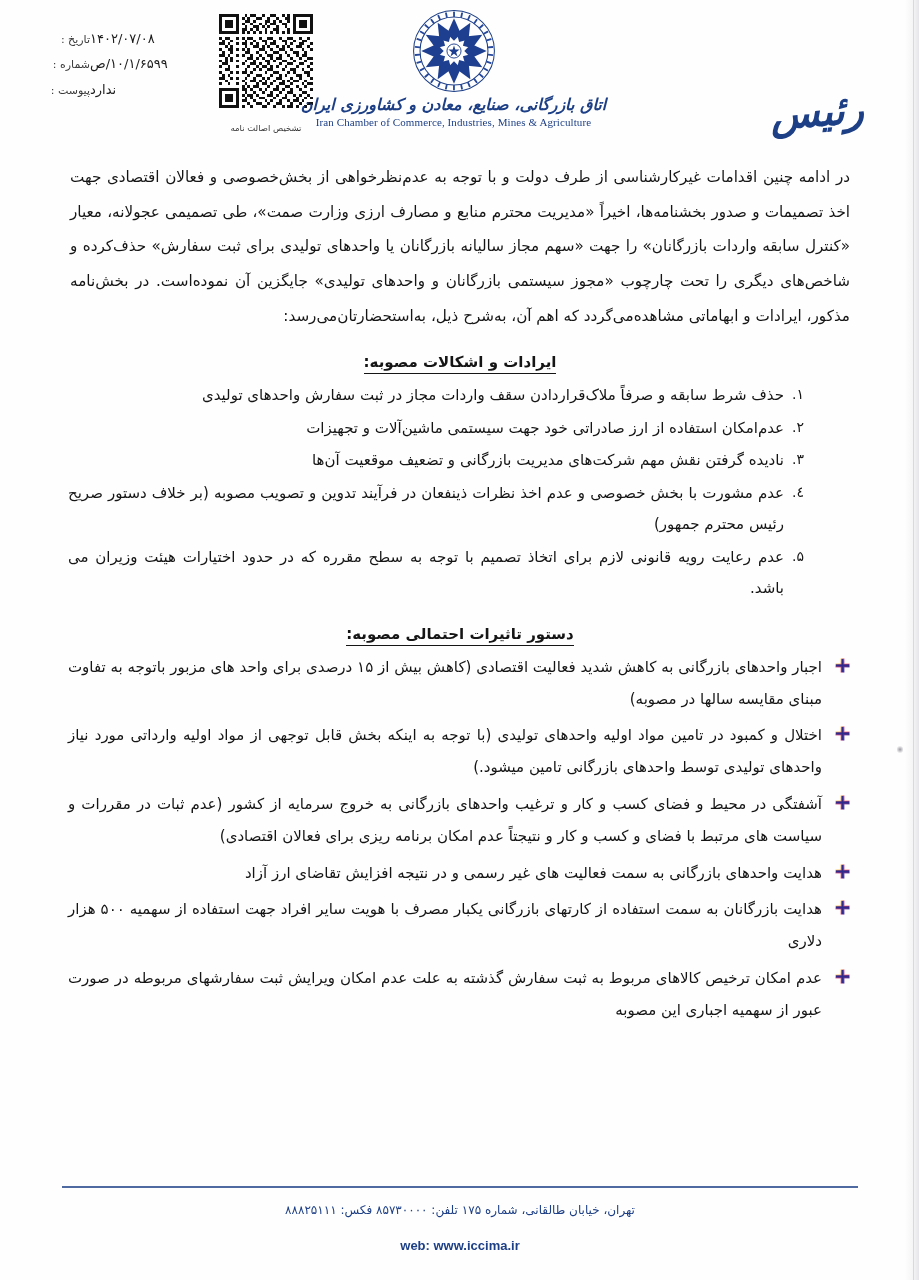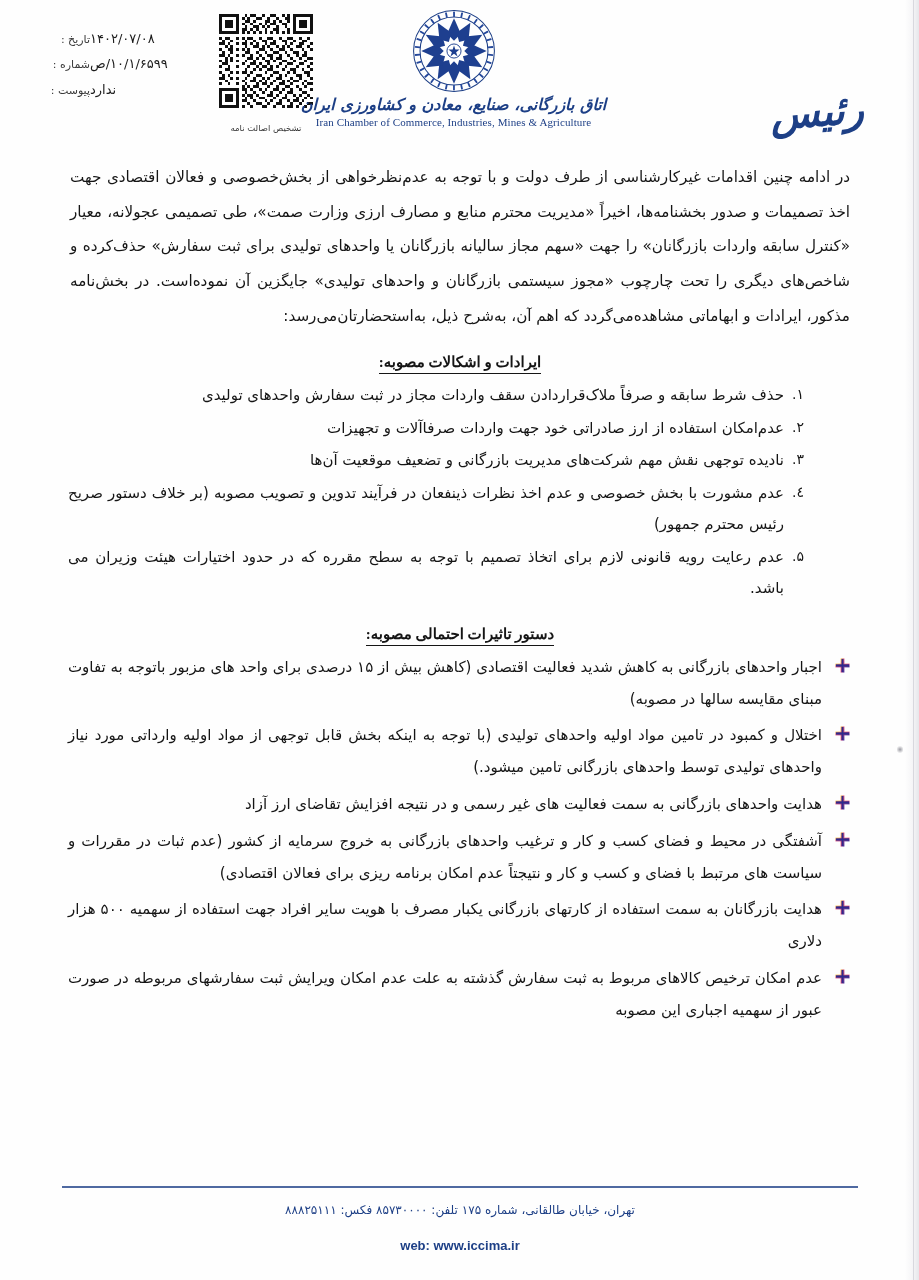--- a/index.html
+++ b/index.html
@@ -193,21 +193,20 @@
     margin: 20px 0 6px 0;
     font-size: 15px;
     font-weight: bold;
     text-align: center;
     direction: rtl;
   }
   .section-heading span {
     display: inline-block;
     border-bottom: 1.4px solid #151515;
     padding-bottom: 2px;
-    font-family: Liberation Serif, serif;
   }
 
   
   .numbered {
     margin: 6px 0 0 0;
     padding: 0;
     list-style: none;
     direction: rtl;
   }
   .numbered > li {
@@ -726,25 +725,25 @@
       <span>ایرادات و اشکالات مصوبه:</span>
     </div>
 
     <ol class="numbered">
       <li>
         <span class="num-marker">۱.</span>
         <span class="num-text">حذف شرط سابقه و صرفاً ملاک‌قراردادن سقف واردات مجاز در ثبت سفارش واحدهای تولیدی</span>
       </li>
       <li>
         <span class="num-marker">۲.</span>
-        <span class="num-text">عدم‌امکان استفاده از ارز صادراتی خود جهت واردات صرفا‌آلات و تجهیزات</span>
+        <span class="num-text">عدم‌امکان استفاده از ارز صادراتی خود جهت سیستمی ماشین‌آلات و تجهیزات</span>
       </li>
       <li>
         <span class="num-marker">۳.</span>
-        <span class="num-text">نادیده توجهی نقش مهم شرکت‌های مدیریت بازرگانی و تضعیف موقعیت آن‌ها</span>
+        <span class="num-text">نادیده گرفتن نقش مهم شرکت‌های مدیریت بازرگانی و تضعیف موقعیت آن‌ها</span>
       </li>
       <li>
         <span class="num-marker">٤.</span>
         <span class="num-text justified">عدم مشورت با بخش خصوصی و عدم اخذ نظرات ذینفعان در فرآیند تدوین و تصویب مصوبه (بر خلاف دستور صریح رئیس محترم جمهور)</span>
       </li>
       <li>
         <span class="num-marker">۵.</span>
         <span class="num-text justified">عدم رعایت رویه قانونی لازم برای اتخاذ تصمیم با توجه به سطح مقرره که در حدود اختیارات هیئت وزیران می باشد.</span>
       </li>
     </ol>
@@ -785,32 +784,32 @@
       </li>
       <li>
         <span class="bullet-marker">
           <svg viewBox="0 0 16 16">
             <rect x="6" y="0.5" width="4" height="15" fill="url(#bg1)"></rect>
             <rect x="0.5" y="6" width="15" height="4" fill="url(#bg1)"></rect>
             <rect x="7" y="1" width="2" height="14" fill="#2f2a8c"></rect>
             <rect x="1" y="6.8" width="14" height="2.4" fill="#2f2a8c"></rect>
           </svg>
         </span>
-        <span class="bullet-text">هدایت واحدهای بازرگانی به سمت فعالیت های غیر رسمی و در نتیجه افزایش تقاضای ارز آزاد</span>
+        <span class="bullet-text">آشفتگی در محیط و فضای کسب و کار و ترغیب واحدهای بازرگانی به خروج سرمایه از کشور (عدم ثبات در مقررات و سیاست های مرتبط با فضای و کسب و کار و نتیجتاً عدم امکان برنامه ریزی برای فعالان اقتصادی)</span>
       </li>
       <li>
         <span class="bullet-marker">
           <svg viewBox="0 0 16 16">
             <rect x="6" y="0.5" width="4" height="15" fill="url(#bg1)"></rect>
             <rect x="0.5" y="6" width="15" height="4" fill="url(#bg1)"></rect>
             <rect x="7" y="1" width="2" height="14" fill="#2f2a8c"></rect>
             <rect x="1" y="6.8" width="14" height="2.4" fill="#2f2a8c"></rect>
           </svg>
         </span>
-        <span class="bullet-text">آشفتگی در محیط و فضای کسب و کار و ترغیب واحدهای بازرگانی به خروج سرمایه از کشور (عدم ثبات در مقررات و سیاست های مرتبط با فضای و کسب و کار و نتیجتاً عدم امکان برنامه ریزی برای فعالان اقتصادی)</span>
+        <span class="bullet-text">هدایت واحدهای بازرگانی به سمت فعالیت های غیر رسمی و در نتیجه افزایش تقاضای ارز آزاد</span>
       </li>
       <li>
         <span class="bullet-marker">
           <svg viewBox="0 0 16 16">
             <rect x="6" y="0.5" width="4" height="15" fill="url(#bg1)"></rect>
             <rect x="0.5" y="6" width="15" height="4" fill="url(#bg1)"></rect>
             <rect x="7" y="1" width="2" height="14" fill="#2f2a8c"></rect>
             <rect x="1" y="6.8" width="14" height="2.4" fill="#2f2a8c"></rect>
           </svg>
         </span>

